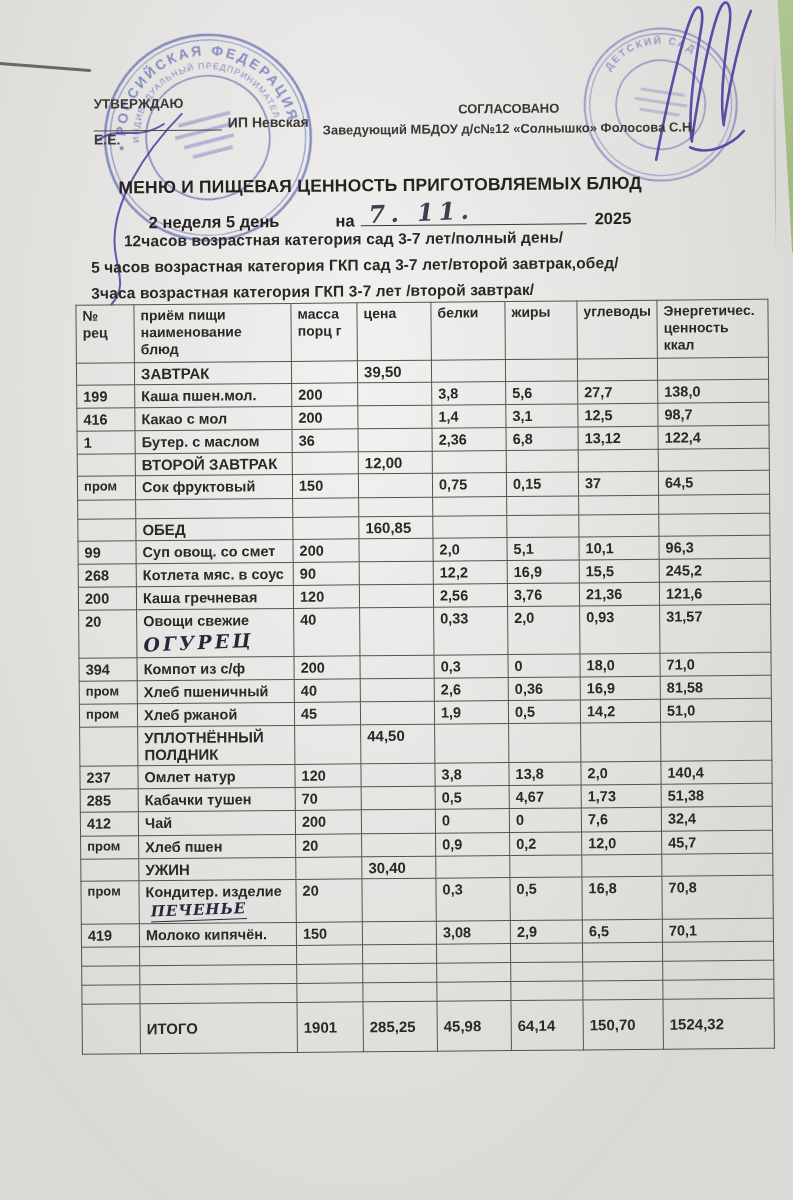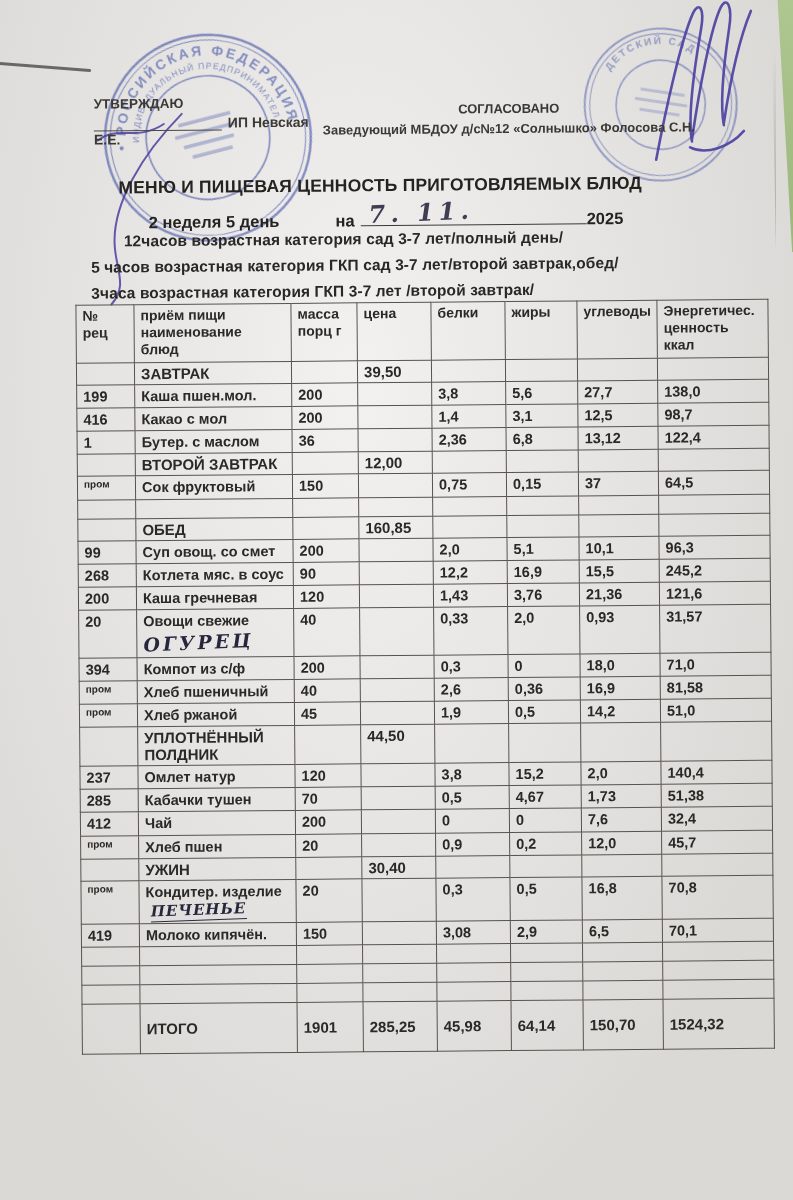--- a/index.html
+++ b/index.html
@@ -56,42 +56,42 @@
   
   .title-main{position:absolute; left:122px; top:175px; width:620px; font-size:17.5px; font-weight:700; letter-spacing:.2px; color:#252320;}
   .week-line{position:absolute; left:152px; top:202px; display:flex; align-items:baseline; font-size:16.5px; font-weight:700; color:#252320;}
   .week-line .on{margin-left:56px; margin-right:6px; font-weight:700;}
   .dateline{display:inline-block; width:226px; border-bottom:1.8px solid #3c3a37; position:relative; height:24px;}
   .hand-date{
     position:absolute; left:8px; bottom:-2px;
     font-family:"DejaVu Serif",serif; font-style:italic; font-weight:700;
     font-size:24px; letter-spacing:5px; color:#3e3d52; transform:rotate(-2deg);
   }
-  .year{}
+  .year{margin-left:8px;}
   .cat-line{position:absolute; font-size:15.5px; font-weight:700; color:#2a2825; letter-spacing:.1px;}
   .cat-0{left:127px; top:230px;}
   .cat-1{left:94px; top:256px;}
   .cat-2{left:94px; top:282px;}
   
   table.menu{
     position:absolute; left:78px; top:302px; width:692px;
     border-collapse:collapse; table-layout:fixed;
     font-size:14.5px; font-weight:700; color:#2b2926;
   }
   table.menu th, table.menu td{
     border:1px solid var(--table-border);
     padding:2px 6px; vertical-align:top; text-align:left;
     overflow:hidden;
   }
   table.menu th{font-size:14px; line-height:1.22; white-space:pre-line; font-weight:700; height:58px;}
   tr.item td{height:23px; line-height:1.25;}
   tr.sec td{height:22px; font-size:15px;}
   tr.blank td{height:19px; padding:0;}
   tr.total td{height:50px; vertical-align:middle; font-size:15px;}
-  td.prom{font-size:10px; padding-top:4px;}
+  td.prom{font-size:13px; padding-top:4px;}
   td.just{text-align:justify;}
   .hand{
     font-family:"DejaVu Serif",serif; font-style:italic; font-weight:700;
     color:#26263c;
   }
   .hand.below{display:block; font-size:19px; letter-spacing:3px; transform:rotate(-2deg); margin-top:1px;}
   .hand.inline{display:inline-block; font-size:15px; letter-spacing:1px; border-bottom:1.6px solid #2a2a44; margin-left:5px; transform:rotate(-1.5deg);}
   .stamp text{fill:var(--stamp-blue);}
 </style>
 </head>
@@ -315,21 +315,21 @@
           <td>12,2</td>
           <td>16,9</td>
           <td>15,5</td>
           <td>245,2</td>
         </tr>
         <tr class="item">
           <td>200</td>
           <td>Каша гречневая</td>
           <td>120</td>
           <td></td>
-          <td>1,43</td>
+          <td>2,56</td>
           <td>3,76</td>
           <td>21,36</td>
           <td>121,6</td>
         </tr>
         <tr class="item">
           <td>20</td>
           <td><span>Овощи свежие</span><span class="hand below">ОГУРЕЦ</span></td>
           <td>40</td>
           <td></td>
           <td>0,33</td>
@@ -376,21 +376,21 @@
           <td></td>
           <td></td>
           <td></td>
         </tr>
         <tr class="item">
           <td>237</td>
           <td>Омлет натур</td>
           <td>120</td>
           <td></td>
           <td>3,8</td>
-          <td>15,2</td>
+          <td>13,8</td>
           <td>2,0</td>
           <td>140,4</td>
         </tr>
         <tr class="item">
           <td>285</td>
           <td>Кабачки тушен</td>
           <td>70</td>
           <td></td>
           <td>0,5</td>
           <td>4,67</td>

